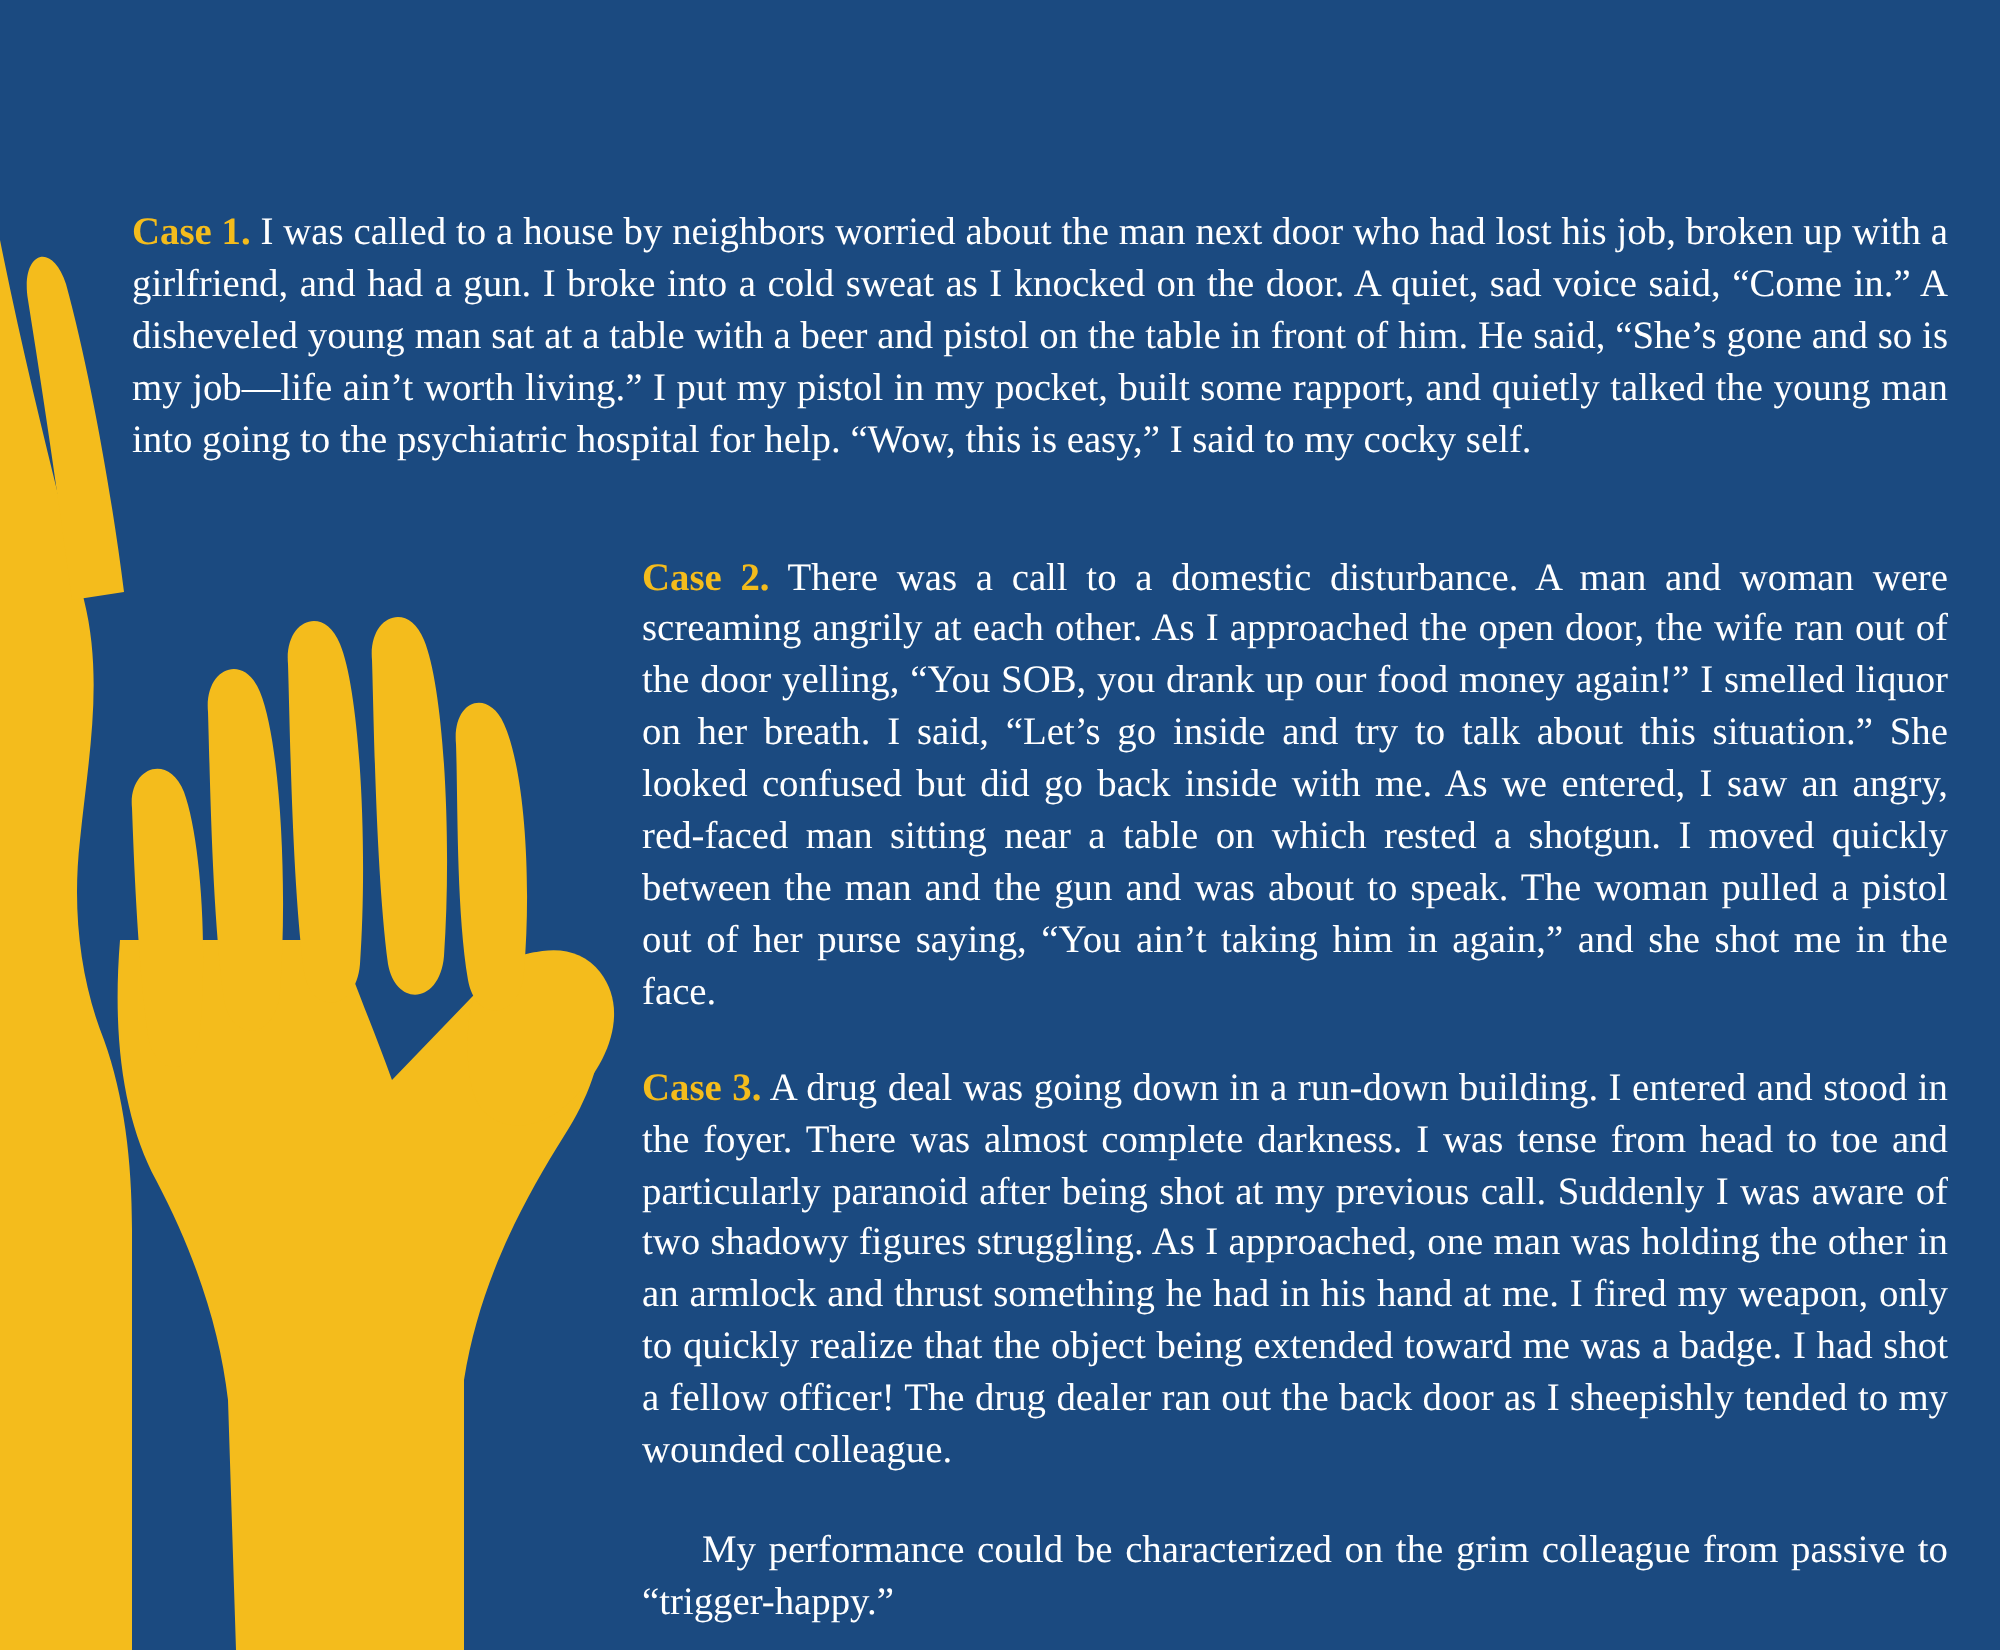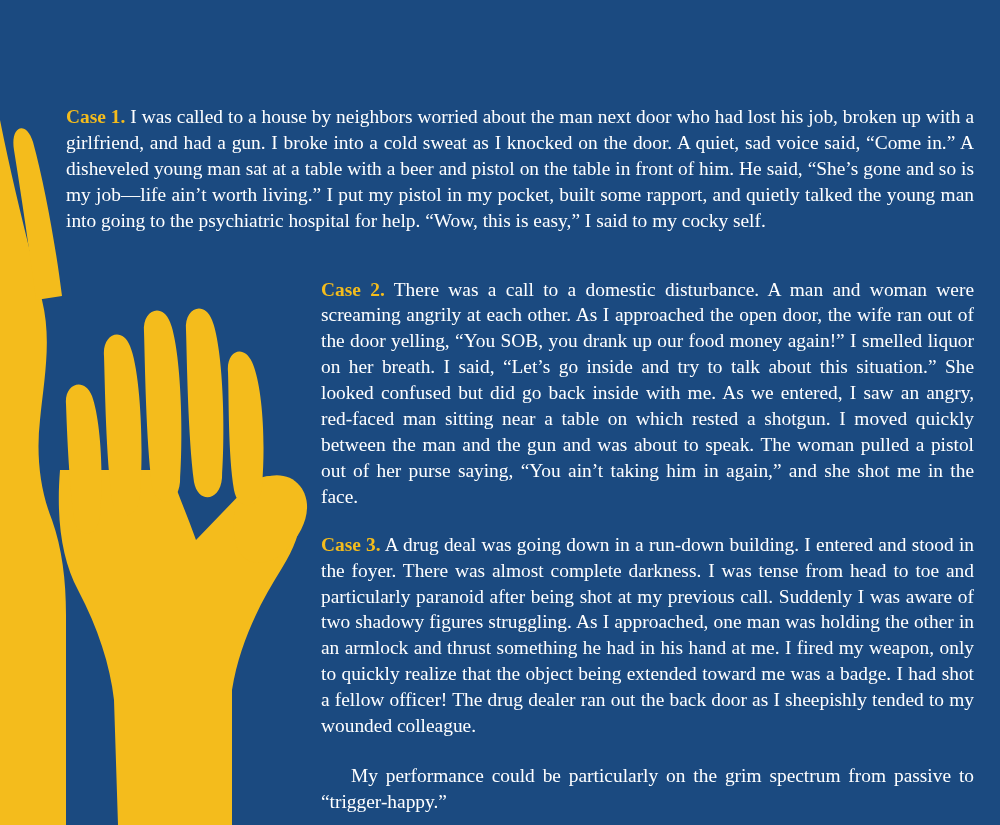--- a/index.html
+++ b/index.html
@@ -164,16 +164,16 @@
     <div class="spacer-2"></div>
 
     <p class="block-indent"><span class="case-label">Case 2.</span><span> There was a call to a domestic disturbance. A man and woman were screaming angrily at each other. As I approached the open door, the wife ran out of the door yelling, “You SOB, you drank up our food money again!” I smelled liquor on her breath. I said, “Let’s go inside and try to talk about this situation.” She looked confused but did go back inside with me. As we entered, I saw an angry, red-faced man sitting near a table on which rested a shotgun. I moved quickly between the man and the gun and was about to speak. The woman pulled a pistol out of her purse saying, “You ain’t taking him in again,” and she shot me in the face.</span></p>
 
     <div class="spacer-3"></div>
 
     <p class="block-indent"><span class="case-label">Case 3.</span><span> A drug deal was going down in a run-down building. I entered and stood in the foyer. There was almost complete darkness. I was tense from head to toe and particularly paranoid after being shot at my previous call. Suddenly I was aware of two shadowy figures struggling. As I approached, one man was holding the other in an armlock and thrust something he had in his hand at me. I fired my weapon, only to quickly realize that the object being extended toward me was a badge. I had shot a fellow officer! The drug dealer ran out the back door as I sheepishly tended to my wounded colleague.</span></p>
 
     <div class="spacer-4"></div>
 
-    <p class="block-indent para-indent">My performance could be particularly on the grim spectrum from passive to “trigger-happy.”</p>
+    <p class="block-indent para-indent">My performance could be characterized on the grim colleague from passive to “trigger-happy.”</p>
 
   </div>
 </div>
 
 </body></html>

